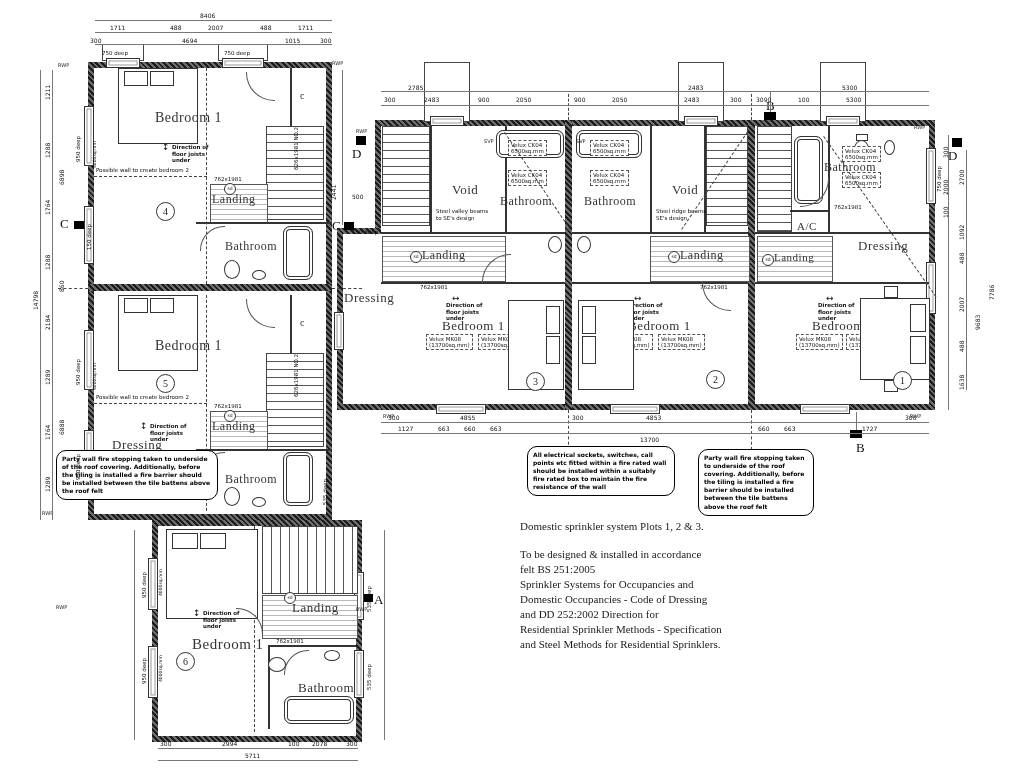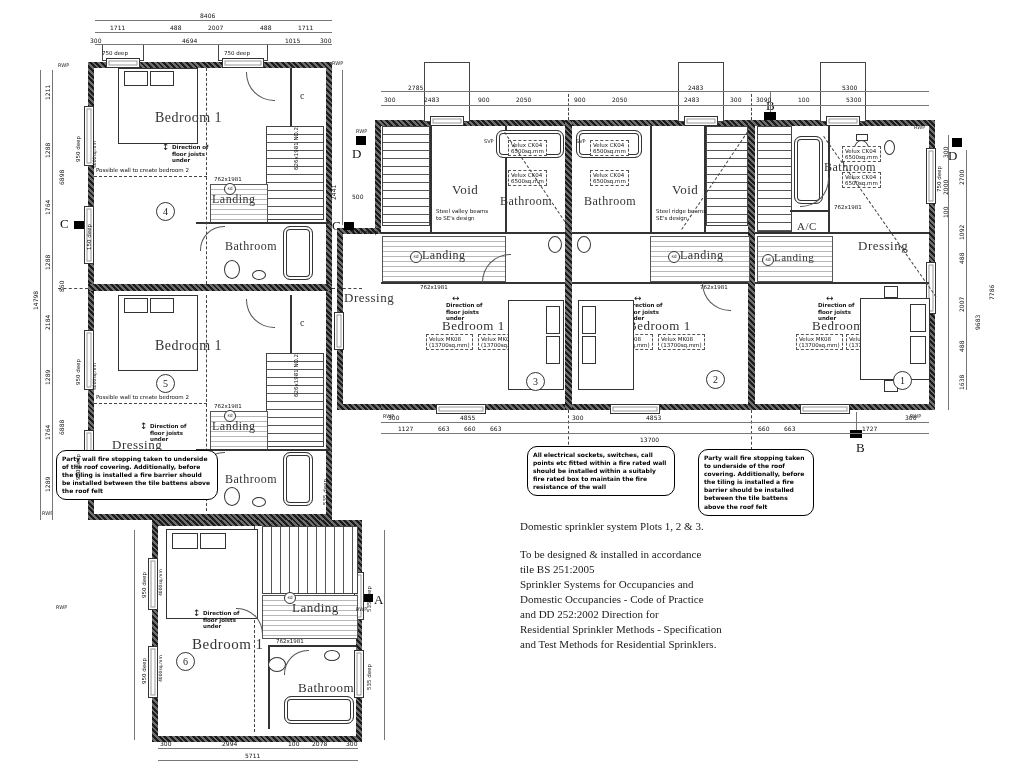--- a/index.html
+++ b/index.html
@@ -339,26 +339,26 @@
   <div class="A tn2 rot" style="left:158px;top:682px;font-size:4.5px">4000sq.mm</div>
   <div class="A tn2 rot" style="left:322px;top:505px">535 deep</div>
   <div class="A tn2 rot" style="left:366px;top:612px">535 deep</div>
   <div class="A tn2 rot" style="left:366px;top:690px">535 deep</div>
 
   <div class="A cloud" style="left:527px;top:446px;width:136px">All electrical sockets, switches, call points etc fitted within a fire rated wall should be installed within a suitably fire rated box to maintain the fire resistance of the wall</div>
   <div class="A cloud" style="left:698px;top:449px;width:104px">Party wall fire stopping taken to underside of the roof covering. Additionally, before the tiling is installed a fire barrier should be installed between the tile battens above the roof felt</div>
 
   <div class="A spr" style="left:520px;top:520px;">Domestic sprinkler system Plots 1, 2 &amp; 3.</div>
   <div class="A spr" style="left:520px;top:548px">To be designed &amp; installed in accordance</div>
-  <div class="A spr" style="left:520px;top:563px">tile BS 251:2005</div>
+  <div class="A spr" style="left:520px;top:563px">felt BS 251:2005</div>
   <div class="A spr" style="left:520px;top:578px">Sprinkler Systems for Occupancies and</div>
-  <div class="A spr" style="left:520px;top:593px">Domestic Occupancies - Code of Practice</div>
+  <div class="A spr" style="left:520px;top:593px">Domestic Occupancies - Code of Dressing</div>
   <div class="A spr" style="left:520px;top:608px">and DD 252:2002 Direction for</div>
   <div class="A spr" style="left:520px;top:623px">Residential Sprinkler Methods - Specification</div>
-  <div class="A spr" style="left:520px;top:638px">and Test Methods for Residential Sprinklers.</div>
+  <div class="A spr" style="left:520px;top:638px">and Steel Methods for Residential Sprinklers.</div>
 
   <div class="A dl" style="left:95px;top:20px;width:237px"></div>
   <div class="A dl" style="left:95px;top:32px;width:237px"></div>
   <div class="A dl" style="left:95px;top:44px;width:237px"></div>
   <div class="A dl" style="left:381px;top:91px;width:548px"></div>
   <div class="A dl" style="left:381px;top:105px;width:548px"></div>
   <div class="A dl" style="left:381px;top:422px;width:548px"></div>
   <div class="A dl" style="left:381px;top:433px;width:548px"></div>
   <div class="A dvl" style="left:40px;top:70px;height:450px"></div>
   <div class="A dvl" style="left:52px;top:70px;height:450px"></div>

